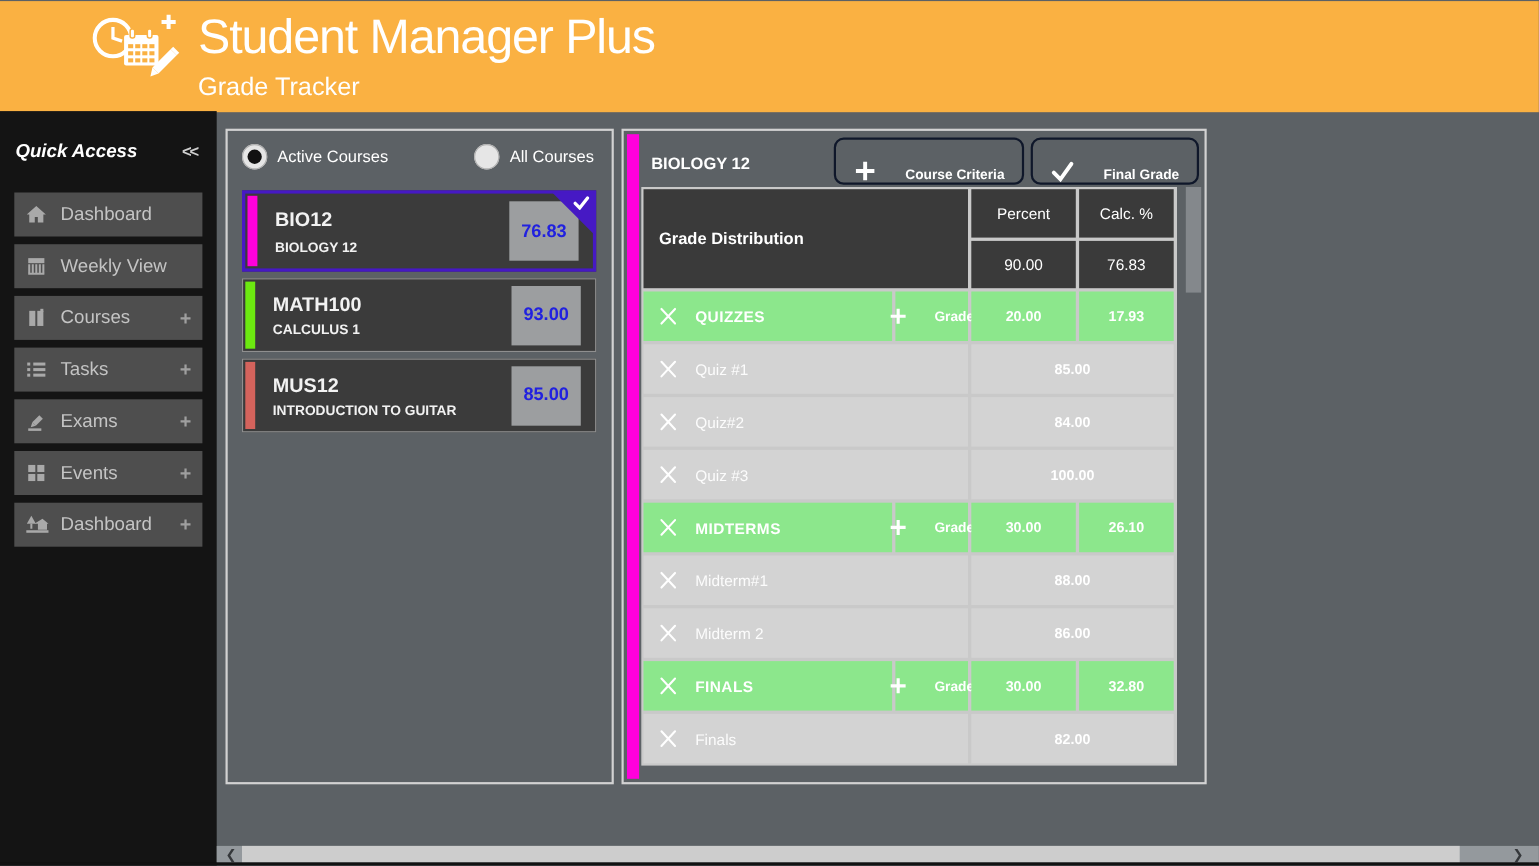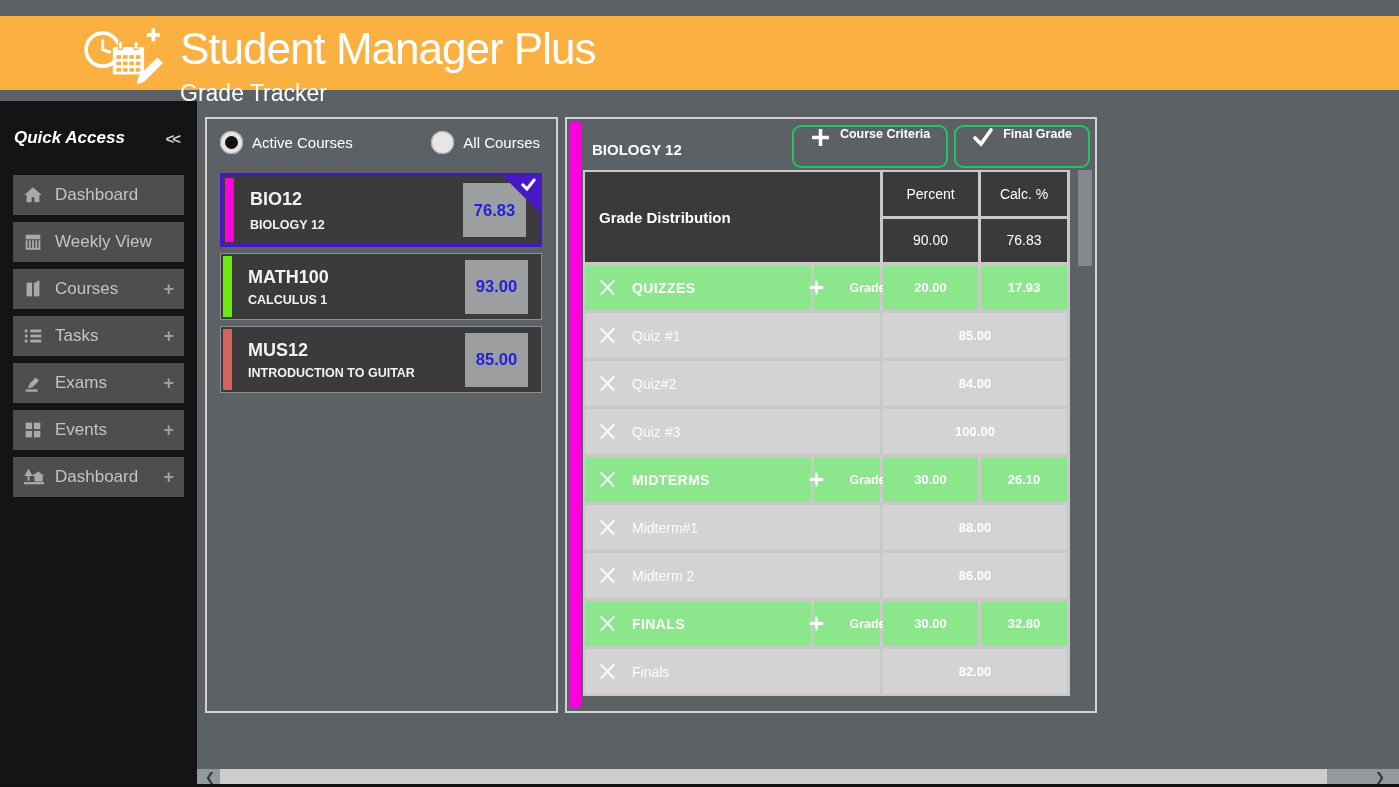--- a/index.html
+++ b/index.html
@@ -10,21 +10,21 @@
     position: relative;
     color: #fff;
   }
   :root {
     --header-bg:#FAB142; --sel:#4619C4; --green:#8CE78C; --blue:#2121DF;
     --dark-cell:#3A3A3A; --row-gray:#D3D3D3; --side-bg:#141414; --item-bg:#4E4E4E;
   }
   svg { display:block; }
 
   
-  .app-header { position:absolute; left:0; top:16px; width:1399px; height:74px; background:var(--header-bg); }
+  .app-header { position:absolute; left:0; top:1px; width:1399px; height:101px; background:var(--header-bg); }
   .logo { position:absolute; left:76px; top:6px; }
   .titles { position:absolute; left:180px; top:4px; }
   .app-title { font-size:44px; font-weight:300; letter-spacing:-1px; line-height:58px; color:#fff; }
   .app-subtitle { font-size:23px; font-weight:300; color:#fff; margin-top:2px; }
 
   
   .sidebar { position:absolute; left:0; top:101px; width:197px; height:686px; background:var(--side-bg); }
   .qa-row { display:flex; justify-content:space-between; align-items:center; padding:27px 18px 0 14px; }
   .qa-title { font-size:17px; font-weight:bold; color:#fff;font-style:italic; }
   .qa-collapse { font-size:15px; font-weight:bold; color:#CFCFCF; letter-spacing:-2px; cursor:pointer; }
@@ -53,22 +53,22 @@
   .card .corner { display:none; }
   .card.selected .corner { display:block; position:absolute; top:-1px; right:-1px; width:0; height:0;
     border-top:38px solid var(--sel); border-left:38px solid transparent; }
   .card .cornercheck { display:none; }
   .card.selected .cornercheck { display:block; position:absolute; top:2px; right:3px; }
 
   .grade-panel { position:absolute; left:565px; top:117px; width:532px; height:596px; border:2px solid #D2D2D2; }
   .gp-stripe { position:absolute; left:3px; top:3px; bottom:3px; width:11px; background:#FF00DC; }
   .gp-title { position:absolute; left:25px; top:22px; font-size:15px; font-weight:bold; color:#fff; }
   .gp-buttons { position:absolute; top:6px; right:5px; display:flex; gap:6px; }
-  .gp-btn { height:43px; border:2px solid #22c55e; border-radius:9px; background:transparent; color:#fff;
-    font-family:inherit; font-size:12.5px; font-weight:bold; display:flex; align-items:flex-start; gap:9px; padding:0 16px; cursor:pointer; }
+  .gp-btn { height:43px; border:2px solid #0f172a; border-radius:9px; background:transparent; color:#fff;
+    font-family:inherit; font-size:12.5px; font-weight:bold; display:flex; align-items:flex-end; gap:26px; padding:0 16px; cursor:pointer; }
 
   
   .gtable { position:absolute; left:16px; top:51px; width:487px; background:#C9C9C9; padding:2px;
     display:flex; flex-direction:column; gap:3px; }
   .g-head { display:grid; grid-template-columns:295px 95px 86px; grid-template-rows:43.5px 43.5px; gap:3px; }
   .g-head .gd { grid-row:1 / span 2; background:var(--dark-cell); display:flex; align-items:center; padding-left:14px;
     font-size:15px; font-weight:bold; }
   .hcell { background:var(--dark-cell); display:flex; align-items:center; justify-content:center; font-size:14px; font-weight:normal; }
   .g-row { display:grid; gap:3px; height:45px; }
   .g-row.cat { grid-template-columns:226px 66px 95px 86px; }

